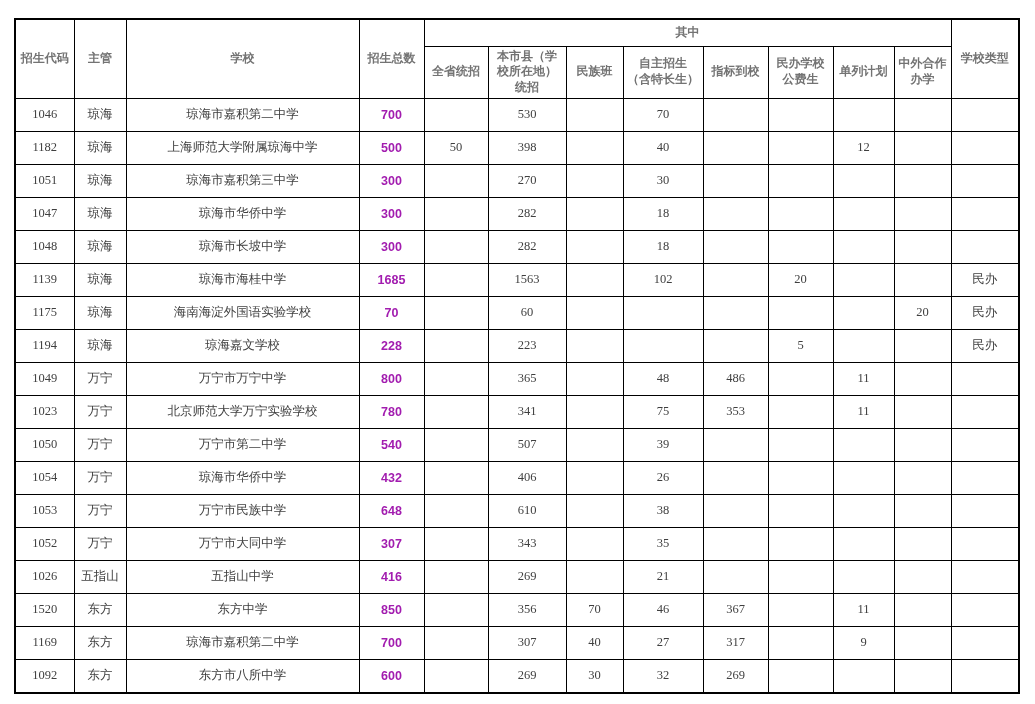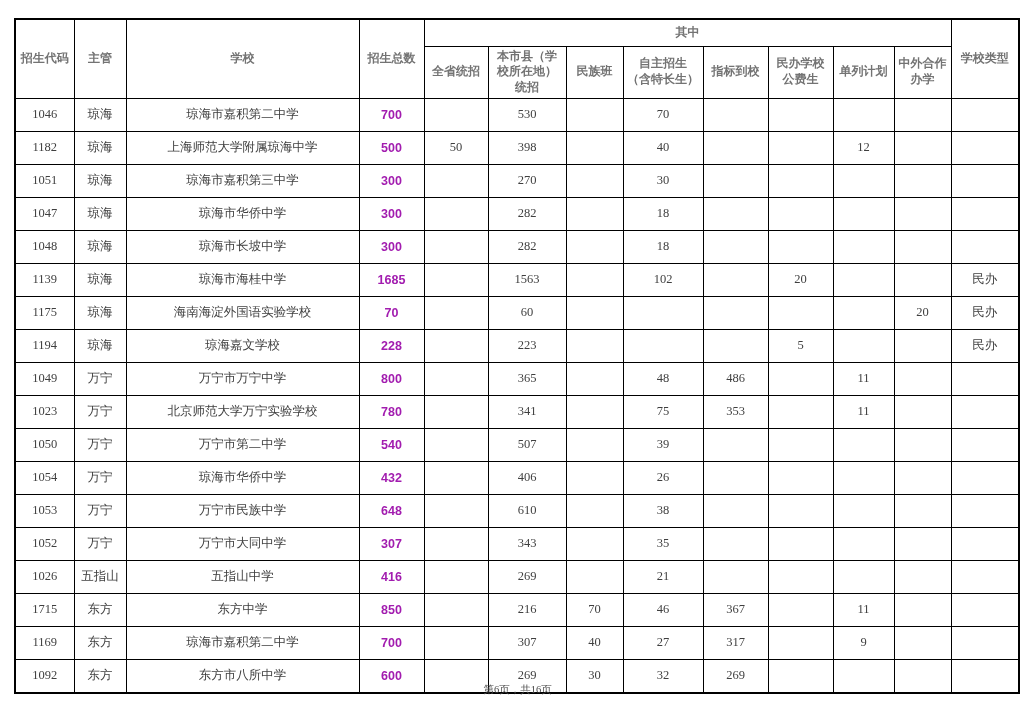--- a/index.html
+++ b/index.html
@@ -331,26 +331,26 @@
           <td>269</td>
           <td></td>
           <td>21</td>
           <td></td>
           <td></td>
           <td></td>
           <td></td>
           <td></td>
         </tr>
         <tr>
-          <td>1715</td>
+          <td>1520</td>
           <td>东方</td>
           <td>东方中学</td>
           <td class="total">850</td>
           <td></td>
-          <td>216</td>
+          <td>356</td>
           <td>70</td>
           <td>46</td>
           <td>367</td>
           <td></td>
           <td>11</td>
           <td></td>
           <td></td>
         </tr>
         <tr>
           <td>1169</td>
@@ -378,15 +378,14 @@
           <td>32</td>
           <td>269</td>
           <td></td>
           <td></td>
           <td></td>
           <td></td>
         </tr>
       </tbody>
   </table>
 
-  <div class="page-footer">第6页，共16页</div>
 
 </div>
 
 </body></html>

